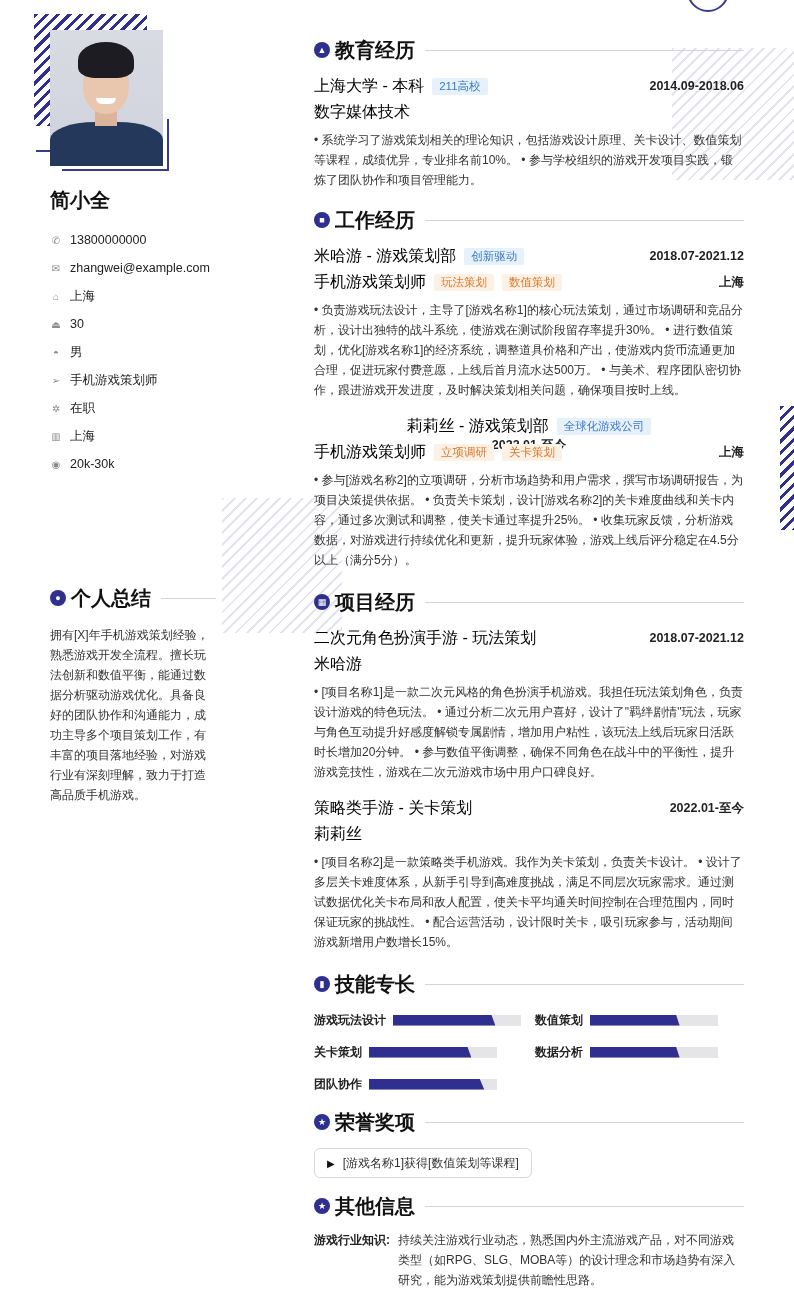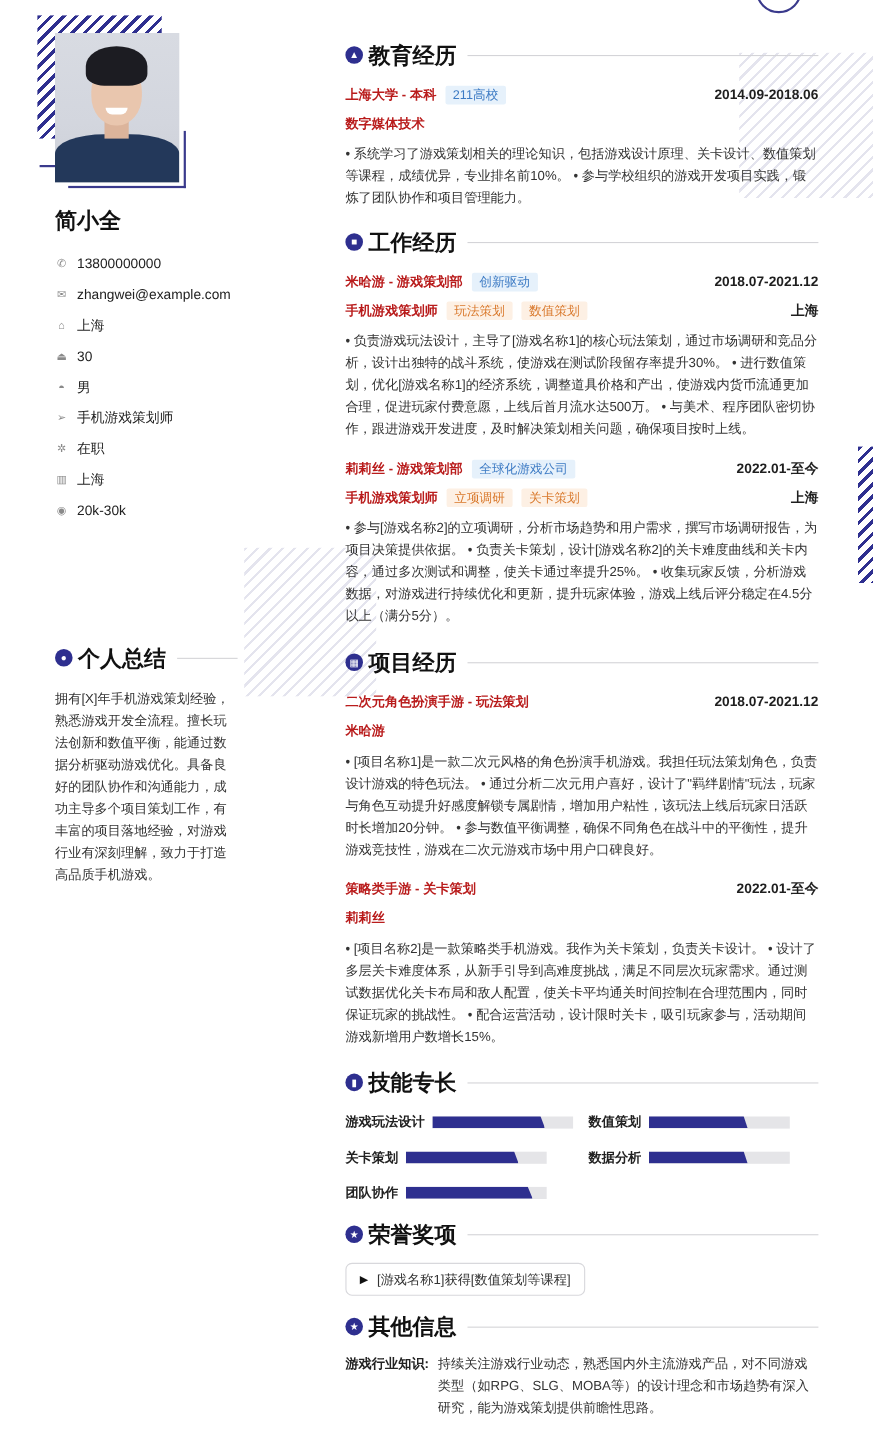--- a/index.html
+++ b/index.html
@@ -41,21 +41,21 @@
   .sec-icon { width: 16px; height: 16px; border-radius: 50%; background: #2e2f8f; color: #fff; font-size: 9px; display: inline-flex; align-items: center; justify-content: center; margin-right: 5px; flex: none; }
   .sec-title { font-size: 20px; font-weight: bold; color: #111; margin-right: 10px; white-space: nowrap; }
   .sec-line { flex: 1; height: 1px; background: #d4d4d8; }
 
   .summary { position: absolute; left: 50px; top: 588px; width: 166px; }
   .summary-text { margin-top: 17px; font-size: 12px; line-height: 20px; color: #333; }
 
   .main { position: absolute; left: 314px; width: 430px; }
   .row { display: flex; align-items: center; justify-content: space-between; height: 20px; }
   .row-left { display: flex; align-items: center; }
-  .strong { font-size: 12px; font-weight: bold; color: #b91c1c; white-space: nowrap; }
+  .strong { font-size: 16px; font-weight: normal; color: #000000; white-space: nowrap; }
   .date { font-size: 12.5px; font-weight: bold; color: #1f1f1f; }
   .tag { font-size: 11.5px; padding: 1px 7px; margin-left: 8px; border-radius: 2px; white-space: nowrap; }
   .tag-blue { background: #e6f1fb; color: #3d7bc4; }
   .tag-orange { background: #fdf0e4; color: #d9782b; }
   .desc { font-size: 12px; line-height: 20px; color: #333; margin-top: 8px; }
   .mt8 { margin-top: 6px; }
 
   .skills { display: grid; grid-template-columns: 221px 209px; row-gap: 12px; margin-top: 16px; }
   .skill { display: flex; align-items: center; height: 20px; }
   .skill-label { font-size: 12px; font-weight: bold; color: #222; margin-right: 7px; white-space: nowrap; }
@@ -177,21 +177,21 @@
         <span class="strong">手机游戏策划师</span>
         <span class="tag tag-orange">玩法策划</span>
         <span class="tag tag-orange">数值策划</span>
       </div>
       <span class="date">上海</span>
     </div>
     <div class="desc">• 负责游戏玩法设计，主导了[游戏名称1]的核心玩法策划，通过市场调研和竞品分析，设计出独特的战斗系统，使游戏在测试阶段留存率提升30%。 • 进行数值策划，优化[游戏名称1]的经济系统，调整道具价格和产出，使游戏内货币流通更加合理，促进玩家付费意愿，上线后首月流水达500万。 • 与美术、程序团队密切协作，跟进游戏开发进度，及时解决策划相关问题，确保项目按时上线。</div>
   </div>
 
   <div>
-    <div class="row" style="margin-top:16px;">
+    <div class="row" style="margin-top:16px;flex-direction:column;">
       <div class="row-left">
         <span class="strong">莉莉丝 - 游戏策划部</span>
         <span class="tag tag-blue">全球化游戏公司</span>
       </div>
       <span class="date">2022.01-至今</span>
     </div>
     <div class="row mt8">
       <div class="row-left">
         <span class="strong">手机游戏策划师</span>
         <span class="tag tag-orange">立项调研</span>

